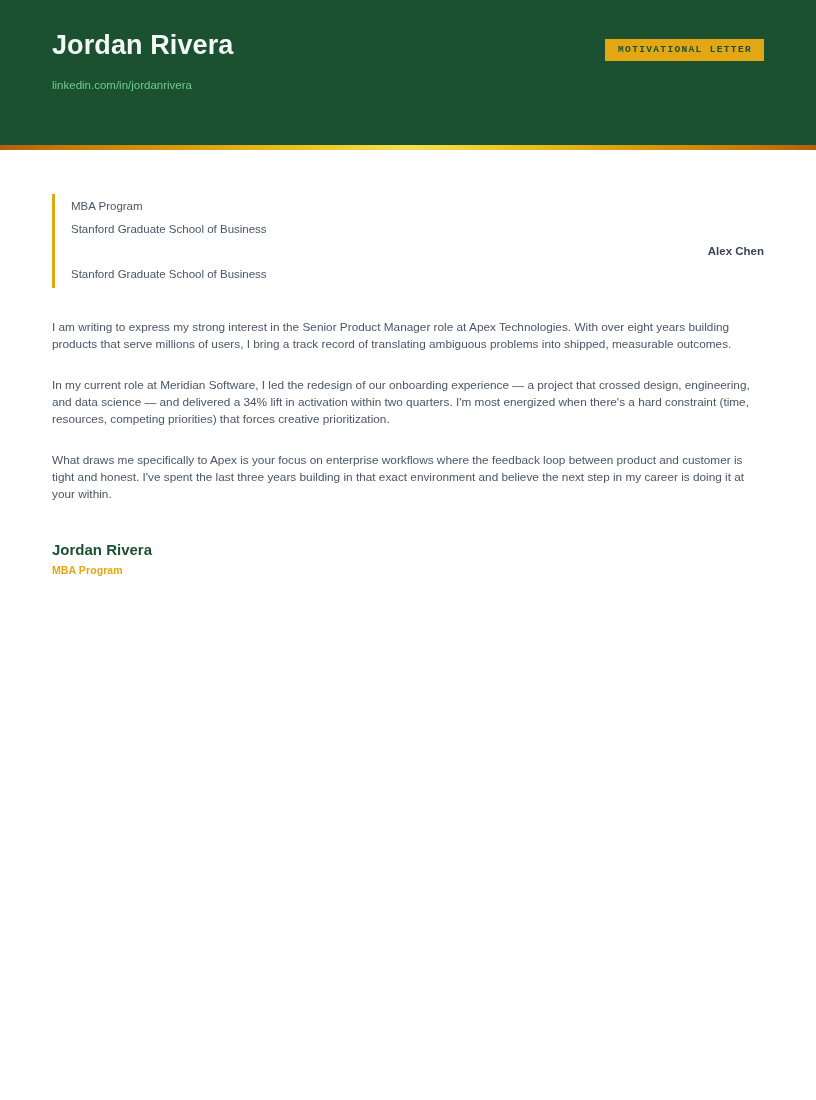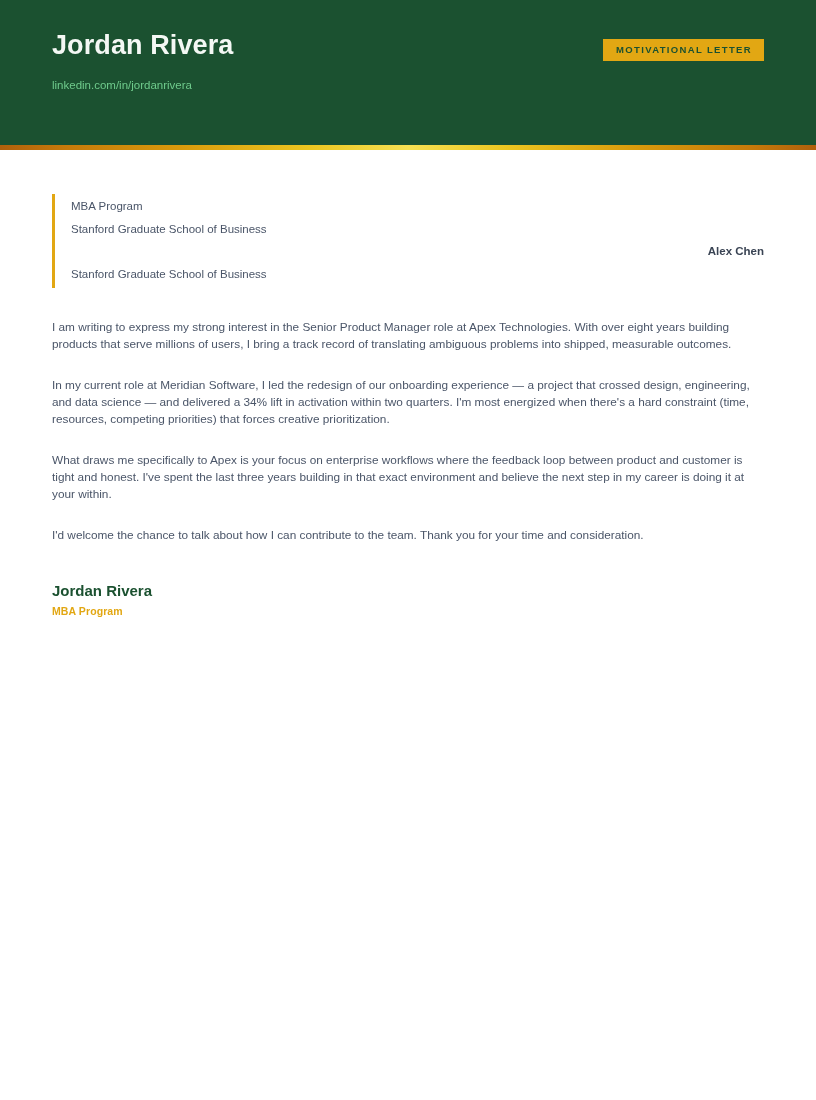--- a/index.html
+++ b/index.html
@@ -64,20 +64,21 @@
     background: #E2A713;
     color: #1B5130;
     font-size: 9.5px;
     font-weight: bold;
     letter-spacing: 1.35px;
     padding: 6px 12px 6px 13px;
     line-height: 1.1;
     display: inline-block;
     white-space: nowrap;
     margin-top: 9px;
+    font-family: Liberation Mono, monospace;
   }
   .header-rule {
     position: absolute;
     left: 0;
     right: 0;
     bottom: 0;
     height: 5px;
     background: linear-gradient(to right,
       #B0600C 0%,
       #C67A0A 8%,
@@ -181,19 +182,18 @@
     <div class="recipient-line">MBA Program</div>
     <div class="recipient-line">Stanford Graduate School of Business</div>
     <div class="recipient-line emphasis">Alex Chen</div>
     <div class="recipient-line">Stanford Graduate School of Business</div>
   </div>
 
 
   <p class="letter-paragraph">I am writing to express my strong interest in the Senior Product Manager role at Apex Technologies. With over eight years building products that serve millions of users, I bring a track record of translating ambiguous problems into shipped, measurable outcomes.</p>
   <p class="letter-paragraph">In my current role at Meridian Software, I led the redesign of our onboarding experience — a project that crossed design, engineering, and data science — and delivered a 34% lift in activation within two quarters. I'm most energized when there's a hard constraint (time, resources, competing priorities) that forces creative prioritization.</p>
   <p class="letter-paragraph">What draws me specifically to Apex is your focus on enterprise workflows where the feedback loop between product and customer is tight and honest. I've spent the last three years building in that exact environment and believe the next step in my career is doing it at your within.</p>
-  <p class="letter-paragraph">I'd welcome the chance to talk about how I can contribute to the team. Thank you for your time and consideration.</p>
 
   <div class="signoff-block">
     <div class="signoff-name">Jordan Rivera</div>
     <div class="signoff-role">MBA Program</div>
   </div>
 </div>
 
 </body></html>

